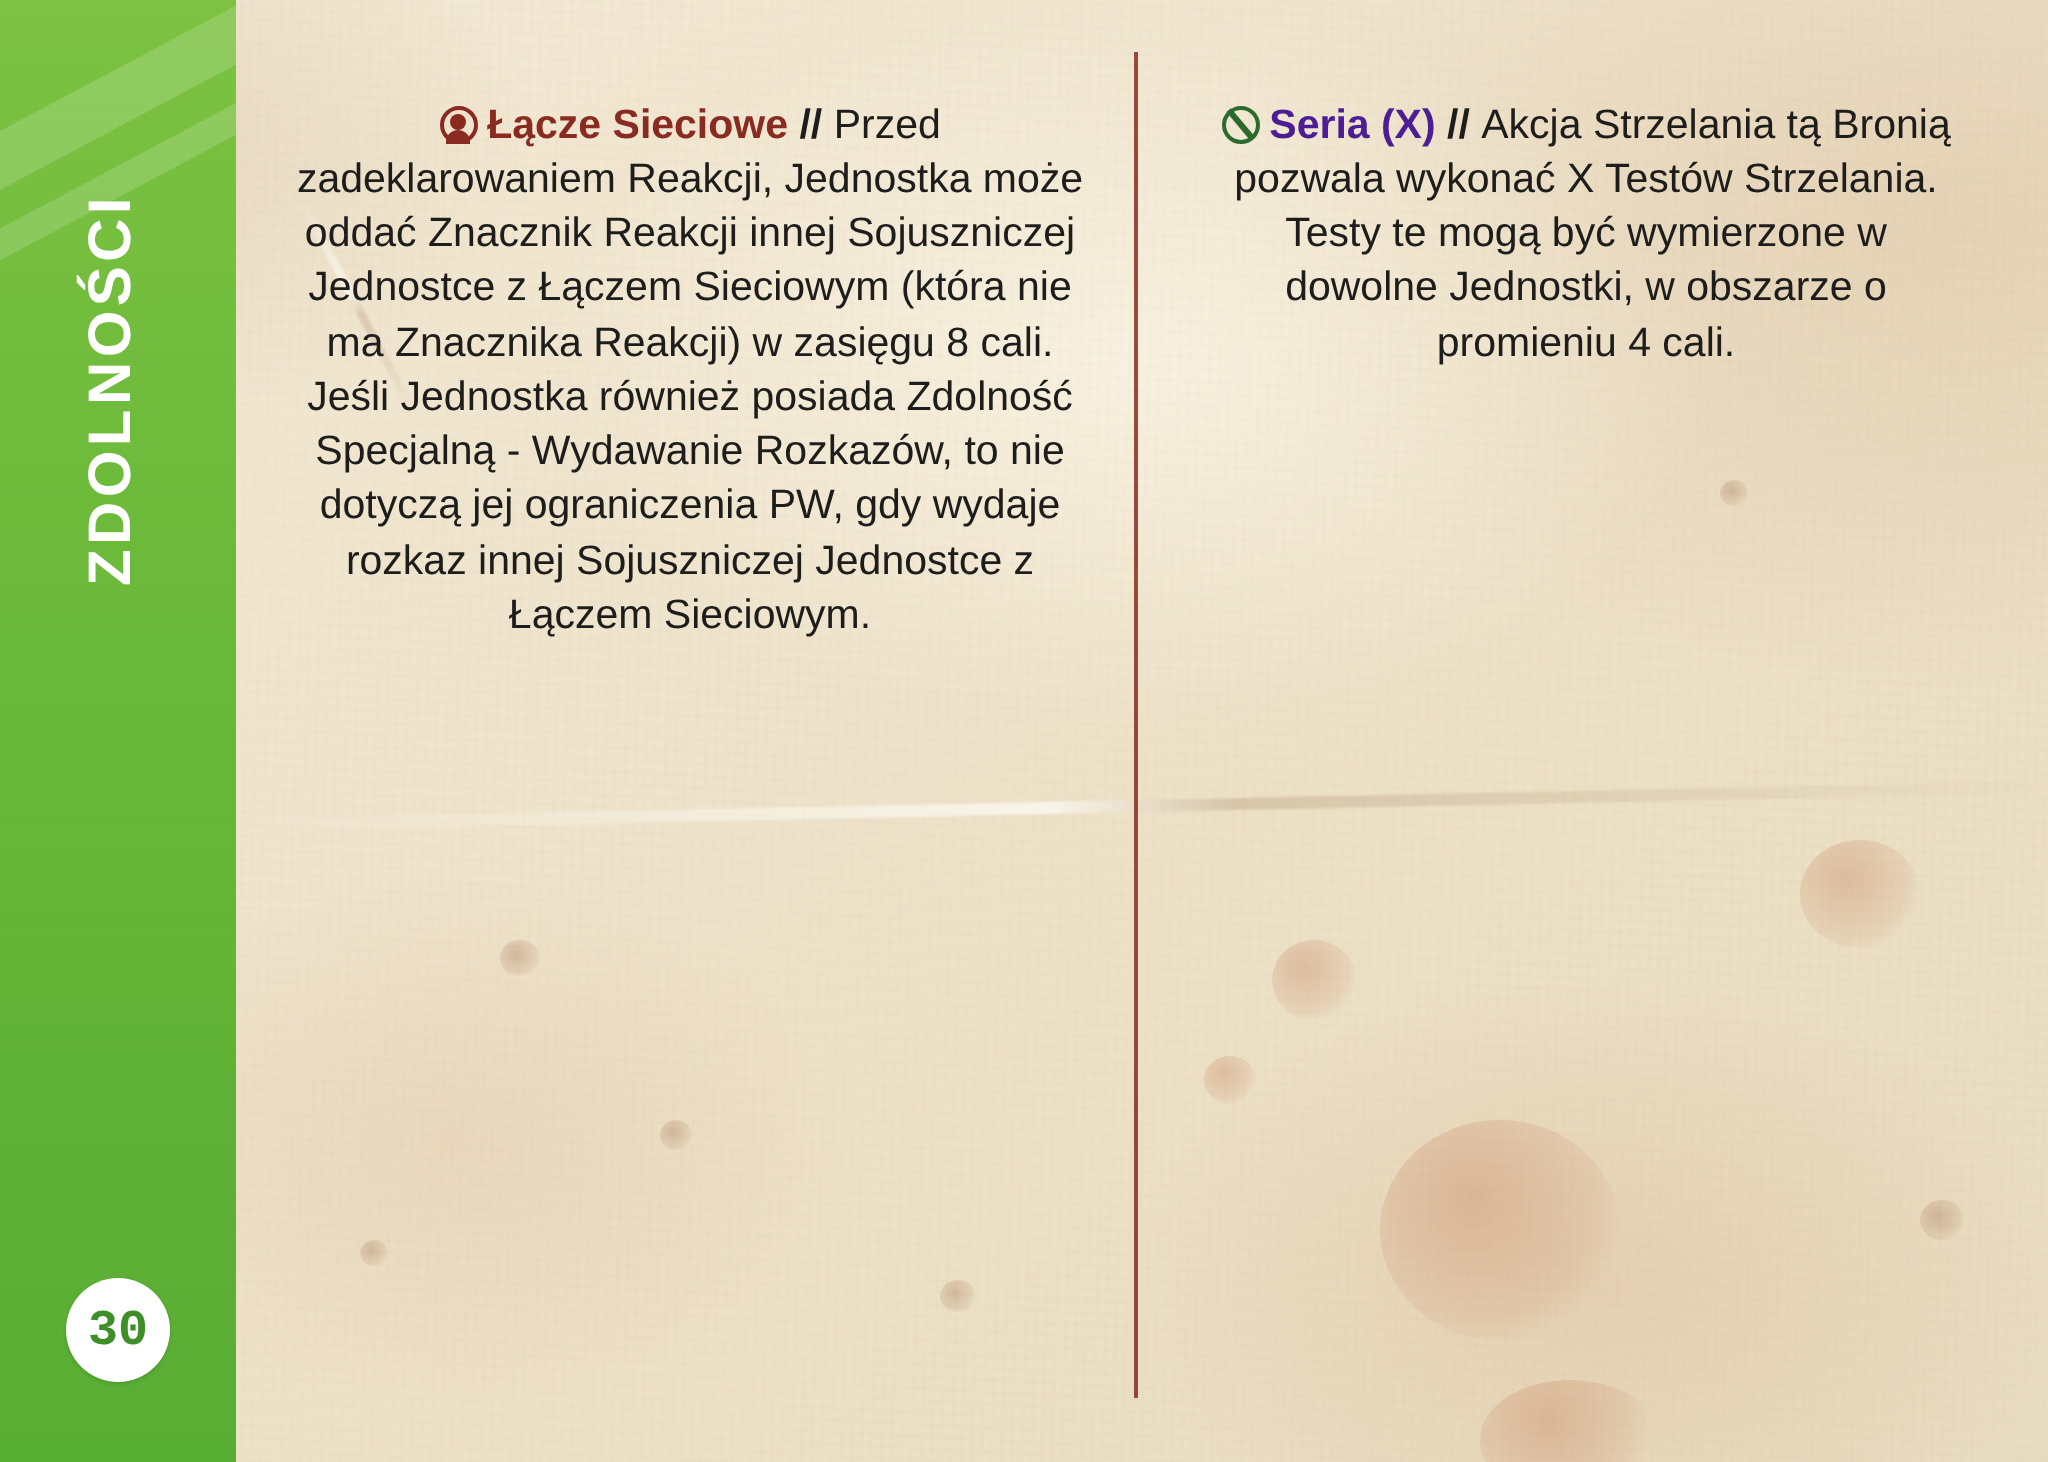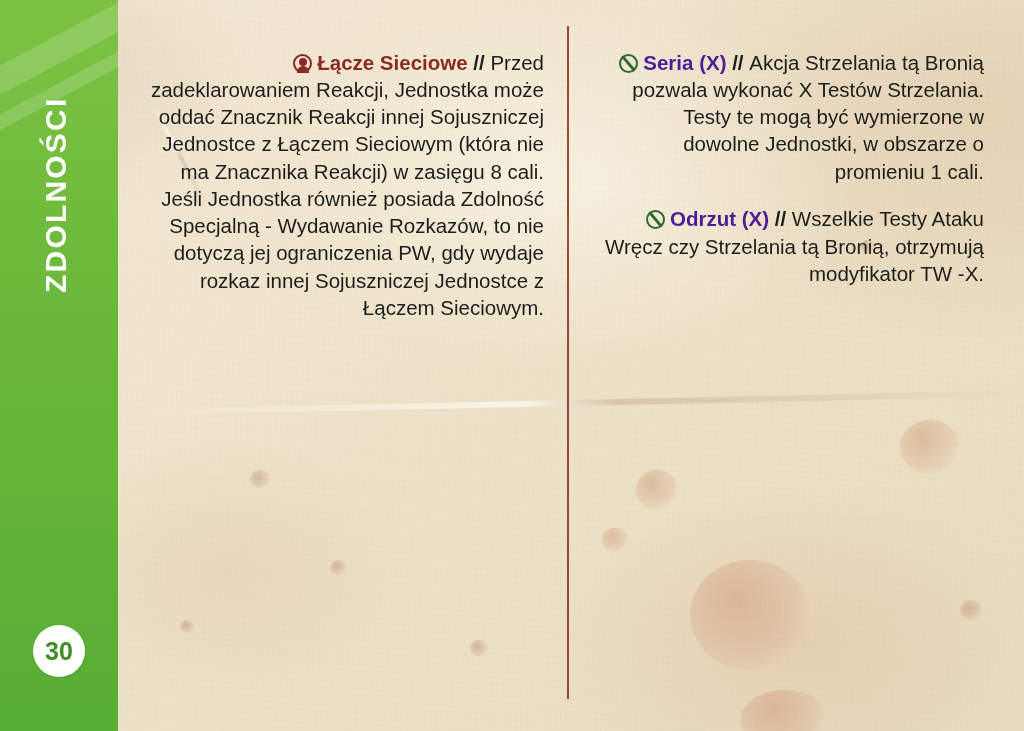--- a/index.html
+++ b/index.html
@@ -77,32 +77,33 @@
     color: #ffffff;
     font-size: 30px;
     font-weight: bold;
     letter-spacing: 2.2px;
     font-family: "Liberation Sans", sans-serif;
     white-space: nowrap;
   }
   .page-badge {
     position: absolute;
     left: 33px;
-    bottom: 54px;
+    bottom: 40px;
     width: 52px;
     height: 52px;
     border-radius: 50%;
     background: #ffffff;
     color: #3f8f28;
     display: flex;
     align-items: center;
     justify-content: center;
     font-size: 25px;
     font-weight: bold;
     box-shadow: 0 1px 2px rgba(0,0,0,0.12);
+    font-family: Liberation Mono, monospace;
   }
   
   .columns {
     position: absolute;
     left: 118px;
     top: 0;
     right: 0;
     bottom: 0;
     display: flex;
   }
@@ -125,21 +126,21 @@
     width: 2px;
     background: #8a2b22;
     opacity: .85;
   }
   .entry {
     margin-bottom: 10px;
     color: #1d1d1b;
     font-size: 20.5px;
     line-height: 1.33;
     font-family: "Liberation Sans", sans-serif;
-    text-align: right;
+    text-align: center;
   }
   .icon {
     display: inline-block;
     width: 19px;
     height: 19px;
     border-radius: 50%;
     vertical-align: -3px;
     margin-right: 5px;
     position: relative;
   }
@@ -227,21 +228,18 @@
   <div class="columns">
 
     <div class="col col-left">
       <p class="entry">
         <span class="icon icon-netlink"></span><span class="term-red">Łącze Sieciowe</span>&nbsp;<span class="slashes">//</span>&nbsp;<span class="body-text">Przed zadeklarowaniem Reakcji, Jednostka może oddać Znacznik Reakcji innej Sojuszniczej Jednostce z Łączem Sieciowym (która nie ma Znacznika Reakcji) w zasięgu 8 cali. Jeśli Jednostka również posiada Zdolność Specjalną - Wydawanie Rozkazów, to nie dotyczą jej ograniczenia PW, gdy wydaje rozkaz innej Sojuszniczej Jednostce z Łączem Sieciowym.</span>
       </p>
     </div>
 
     <div class="col col-right">
       <p class="entry">
-        <span class="icon icon-weapon"></span><span class="term-green">Seria (X)</span>&nbsp;<span class="slashes">//</span>&nbsp;<span class="body-text">Akcja Strzelania tą Bronią pozwala wykonać X Testów Strzelania. Testy te mogą być wymierzone w dowolne Jednostki, w obszarze o promieniu 1 cali.</span>
-      </p>
-      <p class="entry">
-        <span class="icon icon-weapon"></span><span class="term-green">Odrzut (X)</span>&nbsp;<span class="slashes">//</span>&nbsp;<span class="body-text">Wszelkie Testy Ataku Wręcz czy Strzelania tą Bronią, otrzymują modyfikator TW -X.</span>
+        <span class="icon icon-weapon"></span><span class="term-green">Seria (X)</span>&nbsp;<span class="slashes">//</span>&nbsp;<span class="body-text">Akcja Strzelania tą Bronią pozwala wykonać X Testów Strzelania. Testy te mogą być wymierzone w dowolne Jednostki, w obszarze o promieniu 4 cali.</span>
       </p>
     </div>
 
   </div>
 </div>
 
 </body></html>

